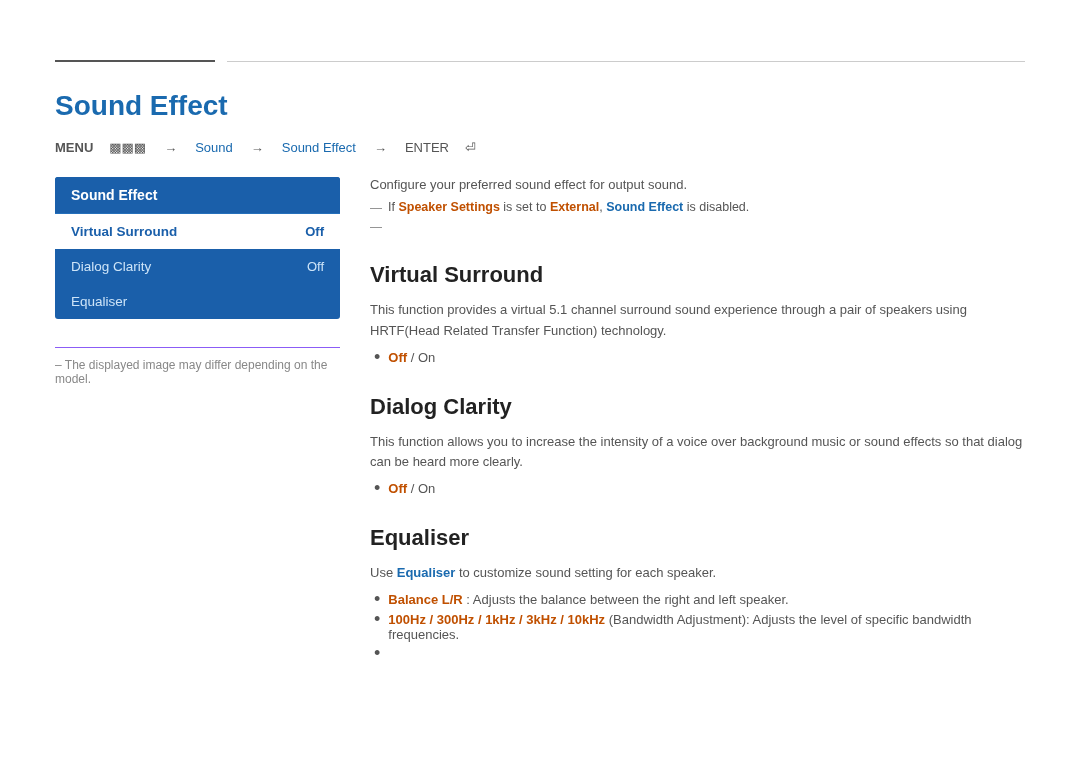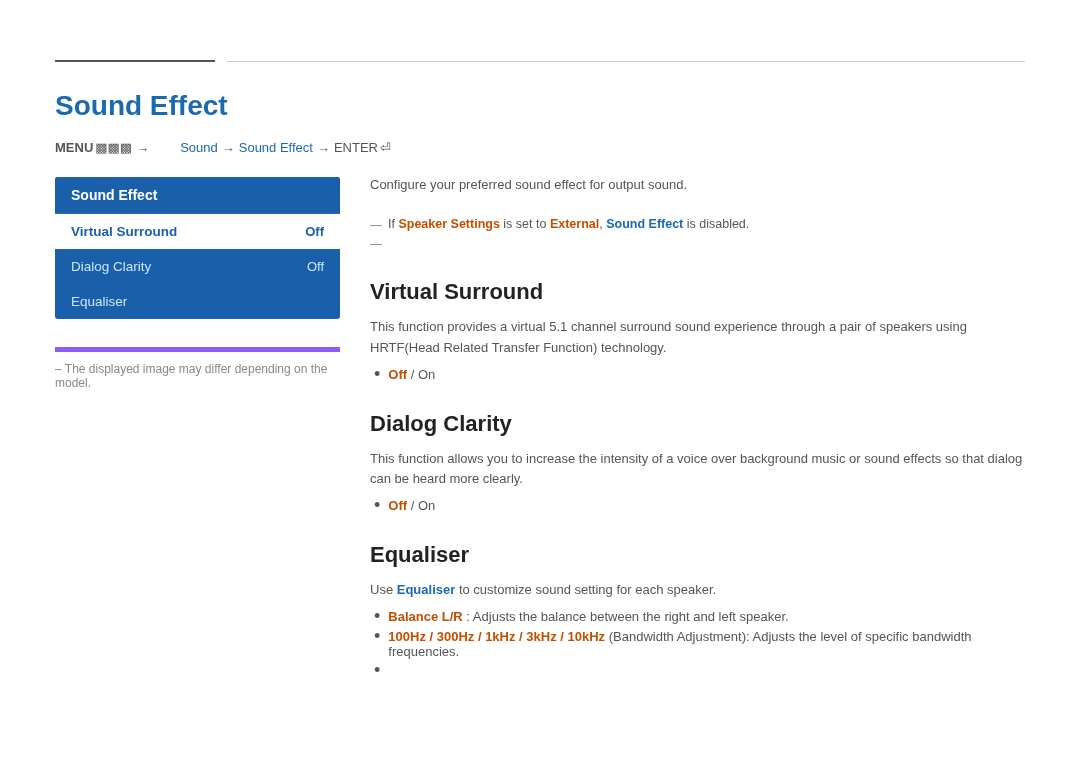--- a/index.html
+++ b/index.html
@@ -44,31 +44,30 @@
       margin-bottom: 18px;
     }
 
     
     .breadcrumb {
       font-size: 13px;
       color: #555;
       margin-bottom: 22px;
       display: flex;
       align-items: center;
-      gap: 2px;
+      gap: 16px;
     }
     .breadcrumb .menu-label {
       font-weight: bold;
     }
     .breadcrumb .arrow {
       margin: 0 2px;
     }
     .breadcrumb .bc-sound {
       color: #1a6aaf;
-      margin-left: 27px;
     }
     .breadcrumb .bc-soundeffect {
       color: #1a6aaf;
     }
 
     
     .content-layout {
       display: flex;
       gap: 30px;
     }
@@ -109,34 +108,34 @@
     .menu-item .item-value {
       font-size: 13px;
     }
     .menu-item.active .item-value {
       color: #1a5faa;
     }
 
     .left-note {
       margin-top: 28px;
       padding-top: 10px;
-      border-top: 5px solid #8b5cf6;
+      border-top: 1px solid #8b5cf6;
       font-size: 12px;
       color: #888;
     }
 
     
     .right-panel {
       flex: 1;
     }
 
     .right-intro {
       font-size: 13px;
       color: #555;
-      margin-bottom: 25px;
+      margin-bottom: 8px;
     }
 
     .note-line {
       display: flex;
       align-items: flex-start;
       gap: 6px;
       font-size: 12.5px;
       color: #555;
       margin-bottom: 4px;
     }

